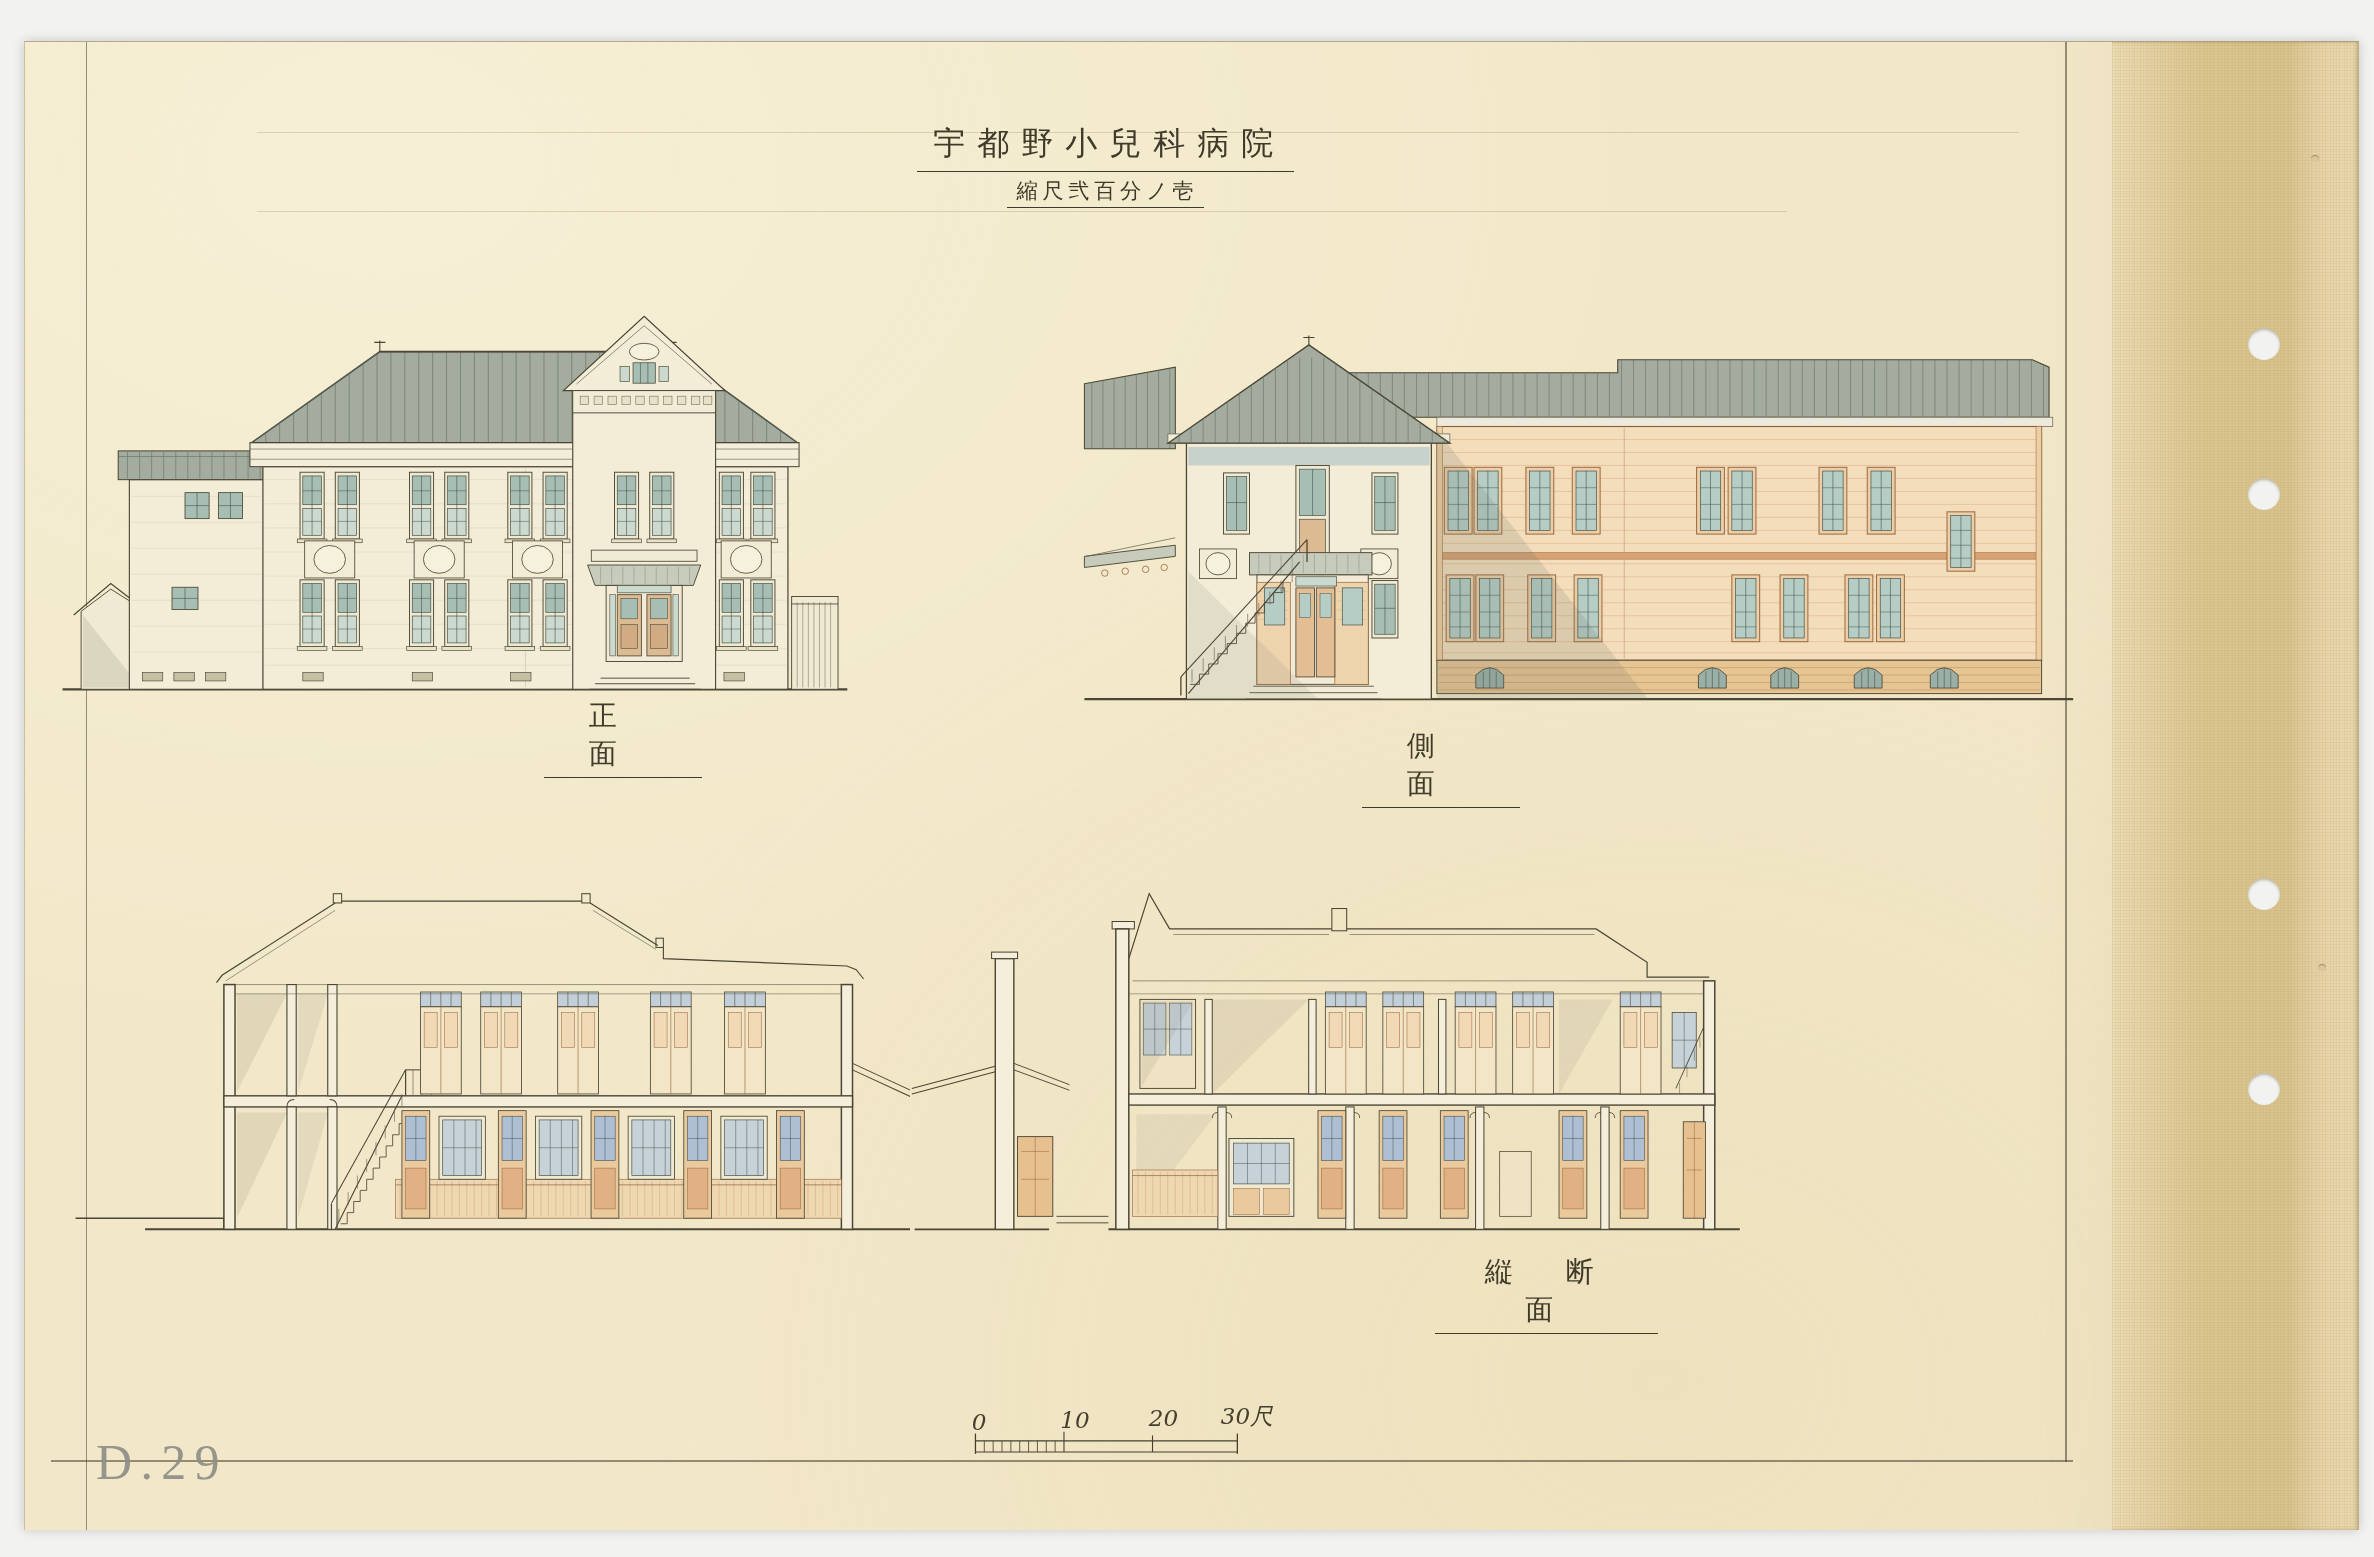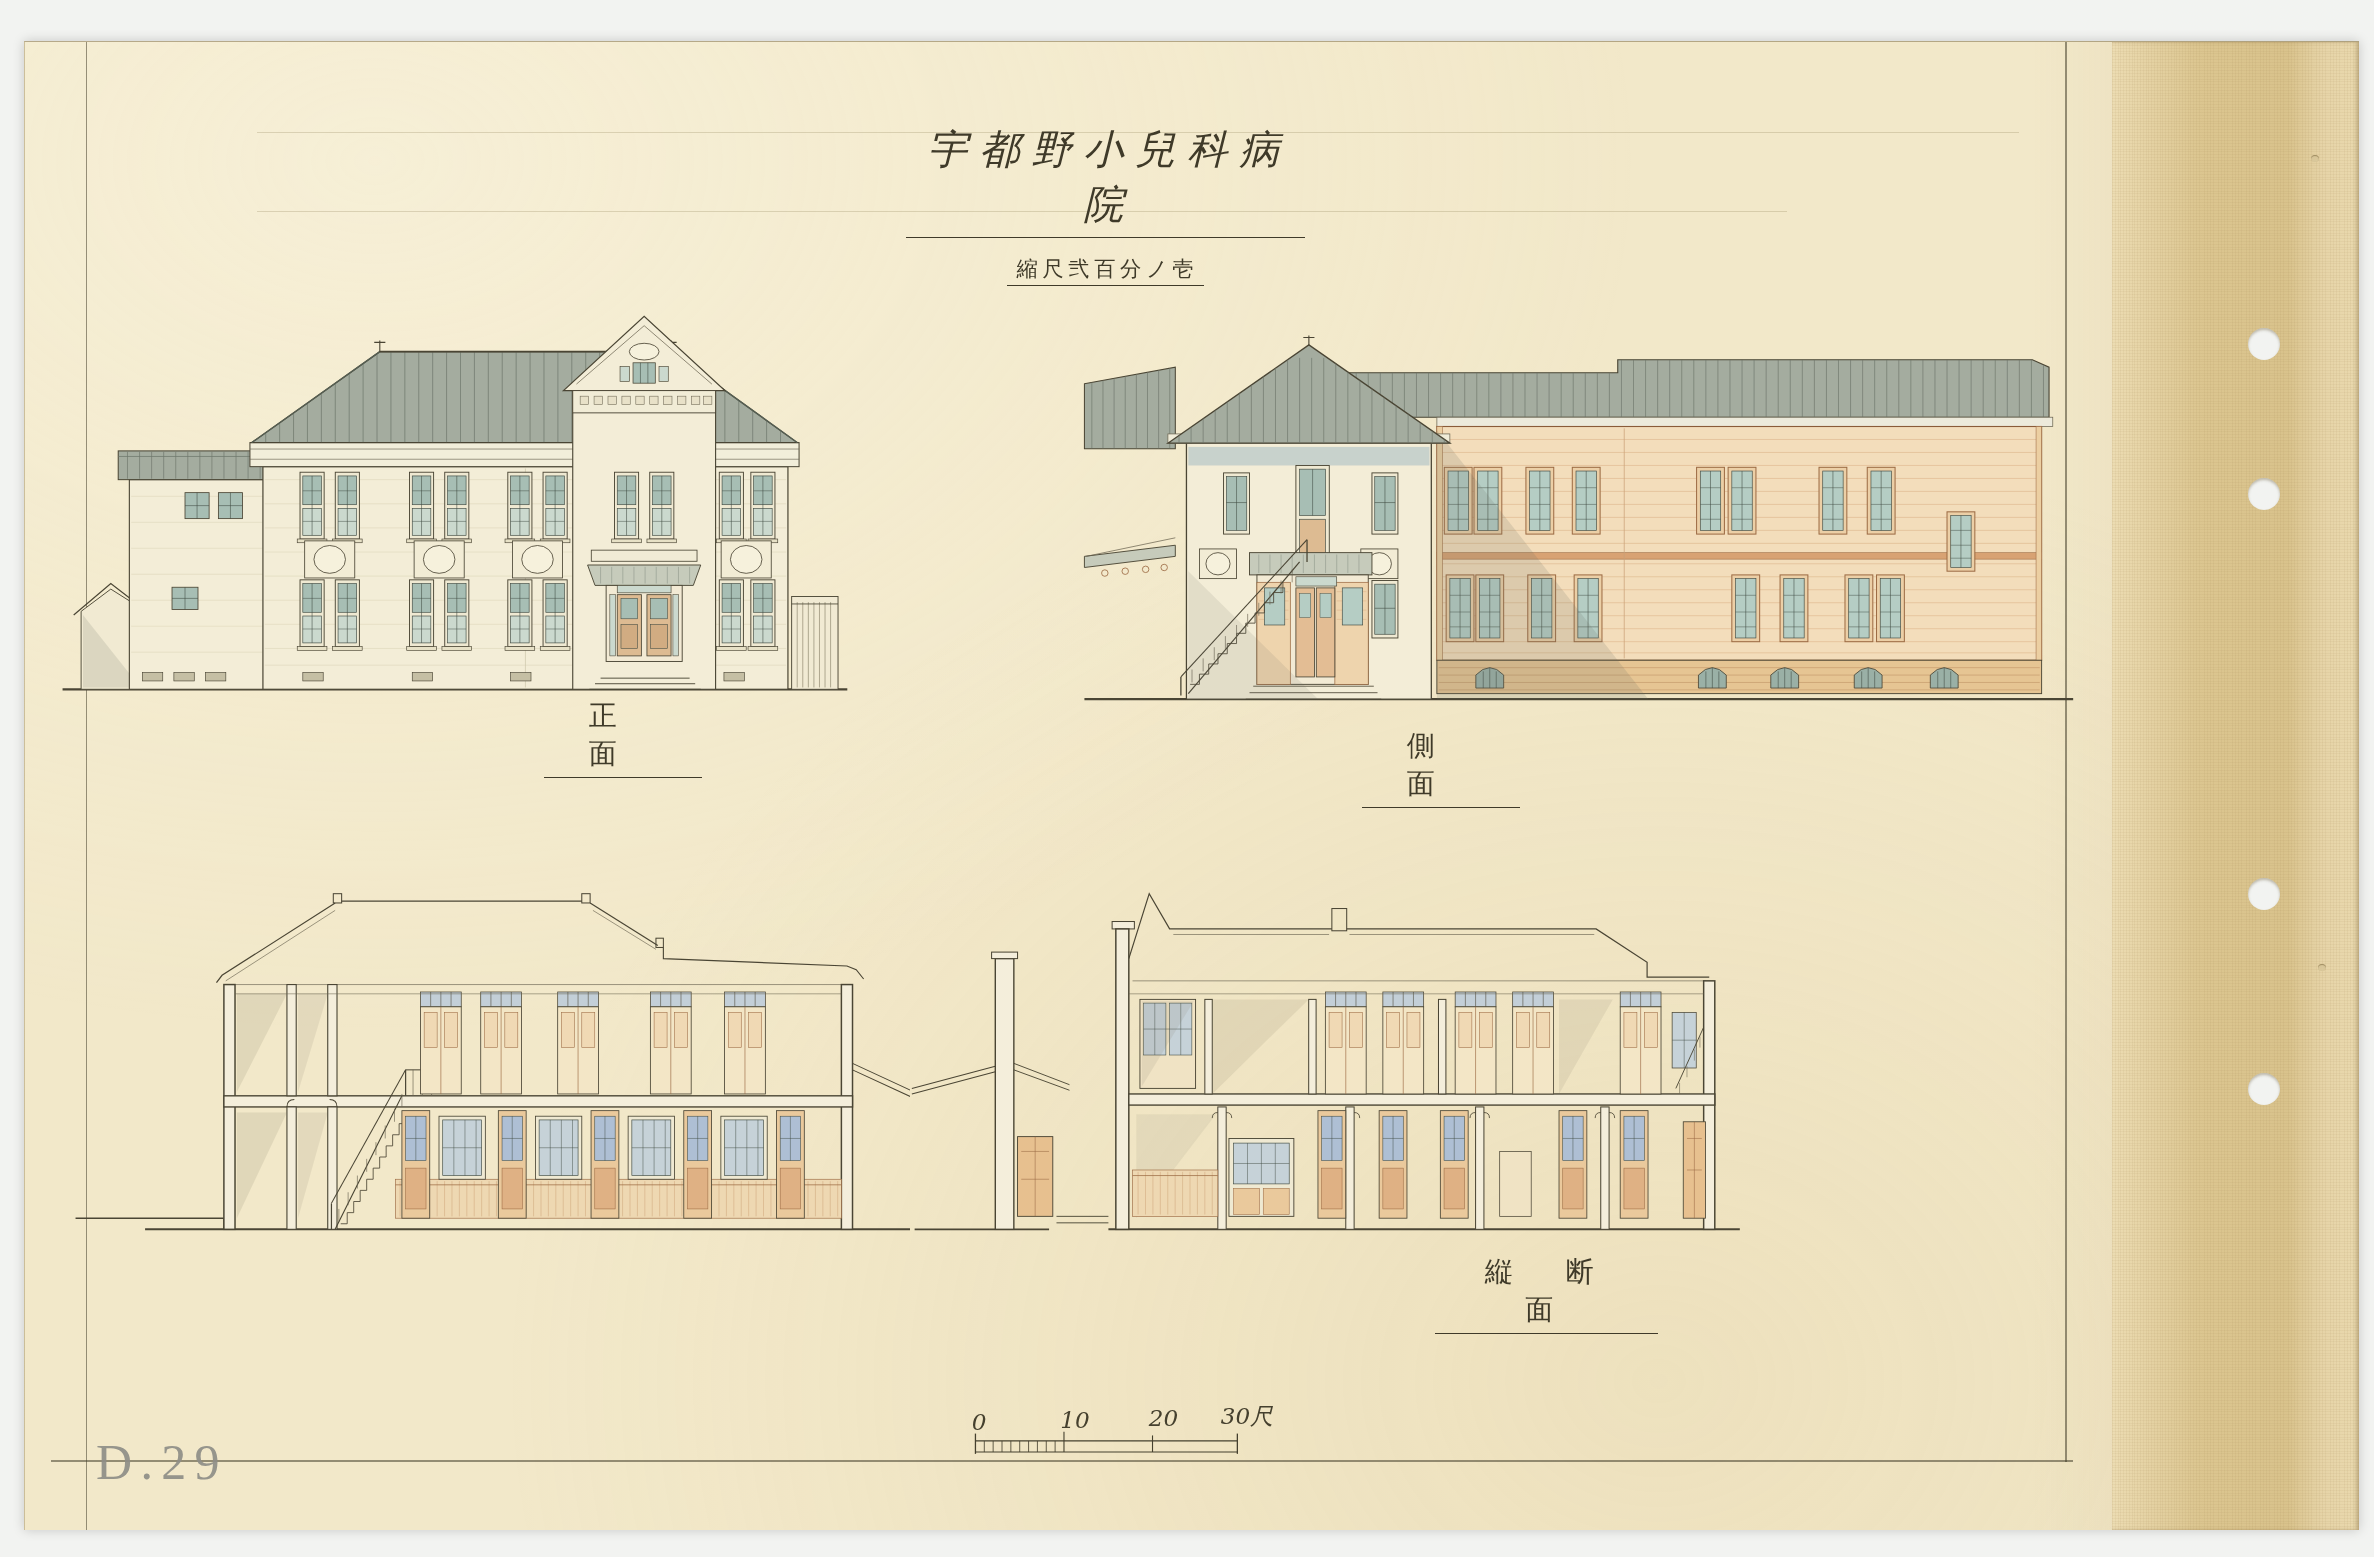--- a/index.html
+++ b/index.html
@@ -23,23 +23,23 @@
           #ecdcb2;
         box-shadow:inset -2.8px 0 3.7px rgba(120,95,50,.35);}
   .hole{position:absolute;width:32px;height:32px;border-radius:50%;background:#f2f3f1;
         box-shadow:inset 0 1.9px 2.8px rgba(90,75,40,.35);}
   .speck{position:absolute;width:8.3px;height:7.4px;border-radius:50%;background:#d9c79a;
         box-shadow:inset 0 0.9px 0.9px rgba(100,80,40,.5);}
   .frame-v{position:absolute;width:1.9px;background:rgba(70,64,44,.55);}
   .frame-h{position:absolute;height:1.9px;background:rgba(70,64,44,.55);}
   .pencil{position:absolute;height:0.9px;background:rgba(120,104,60,.22);}
   .titleblock{position:absolute;left:881px;top:80px;width:399px;text-align:center;color:#3f3a29;}
-  .titleblock .t1{display:inline-block;font-size:40px;letter-spacing:12px;padding:0 9.3px 4.6px 16.7px;
-        border-bottom:1.9px solid #3f3a29;font-weight:500;font-style:italic;}
-  .titleblock .t2{display:inline-block;margin-top:16px;font-size:21.3px;letter-spacing:4.6px;
+  .titleblock .t1{display:inline-block;font-size:32px;letter-spacing:12px;padding:0 9.3px 4.6px 16.7px;
+        border-bottom:1.9px solid #3f3a29;font-weight:500;}
+  .titleblock .t2{display:inline-block;margin-top:4px;font-size:21.3px;letter-spacing:4.6px;
         padding:0 5.6px 2.8px 9.3px;border-bottom:1.5px solid #3f3a29;}
   .lbl{position:absolute;text-align:center;color:#3f3a29;font-size:28px;}
   .lbl span{display:inline-block;border-bottom:1.7px solid #3f3a29;padding:0 13px 3.7px 20.4px;}
   .lbl.two span{letter-spacing:48px;}
   .lbl.three span{letter-spacing:22px;}
   .stamp{position:absolute;left:71px;top:1391px;font-family:"Liberation Serif","DejaVu Serif",serif;
          font-size:50px;letter-spacing:8.3px;color:#8f8e87;opacity:.92;font-weight:400;}
   .fig{position:absolute;}
   svg text{font-family:"DejaVu Serif",serif;font-style:italic;fill:#45402e;}
 </style>

